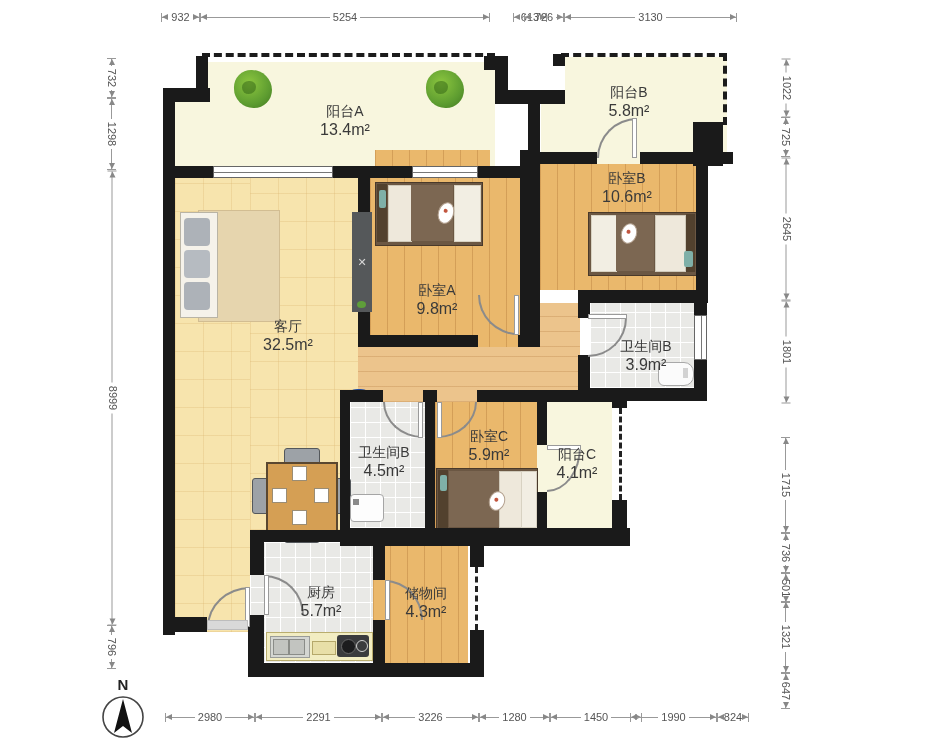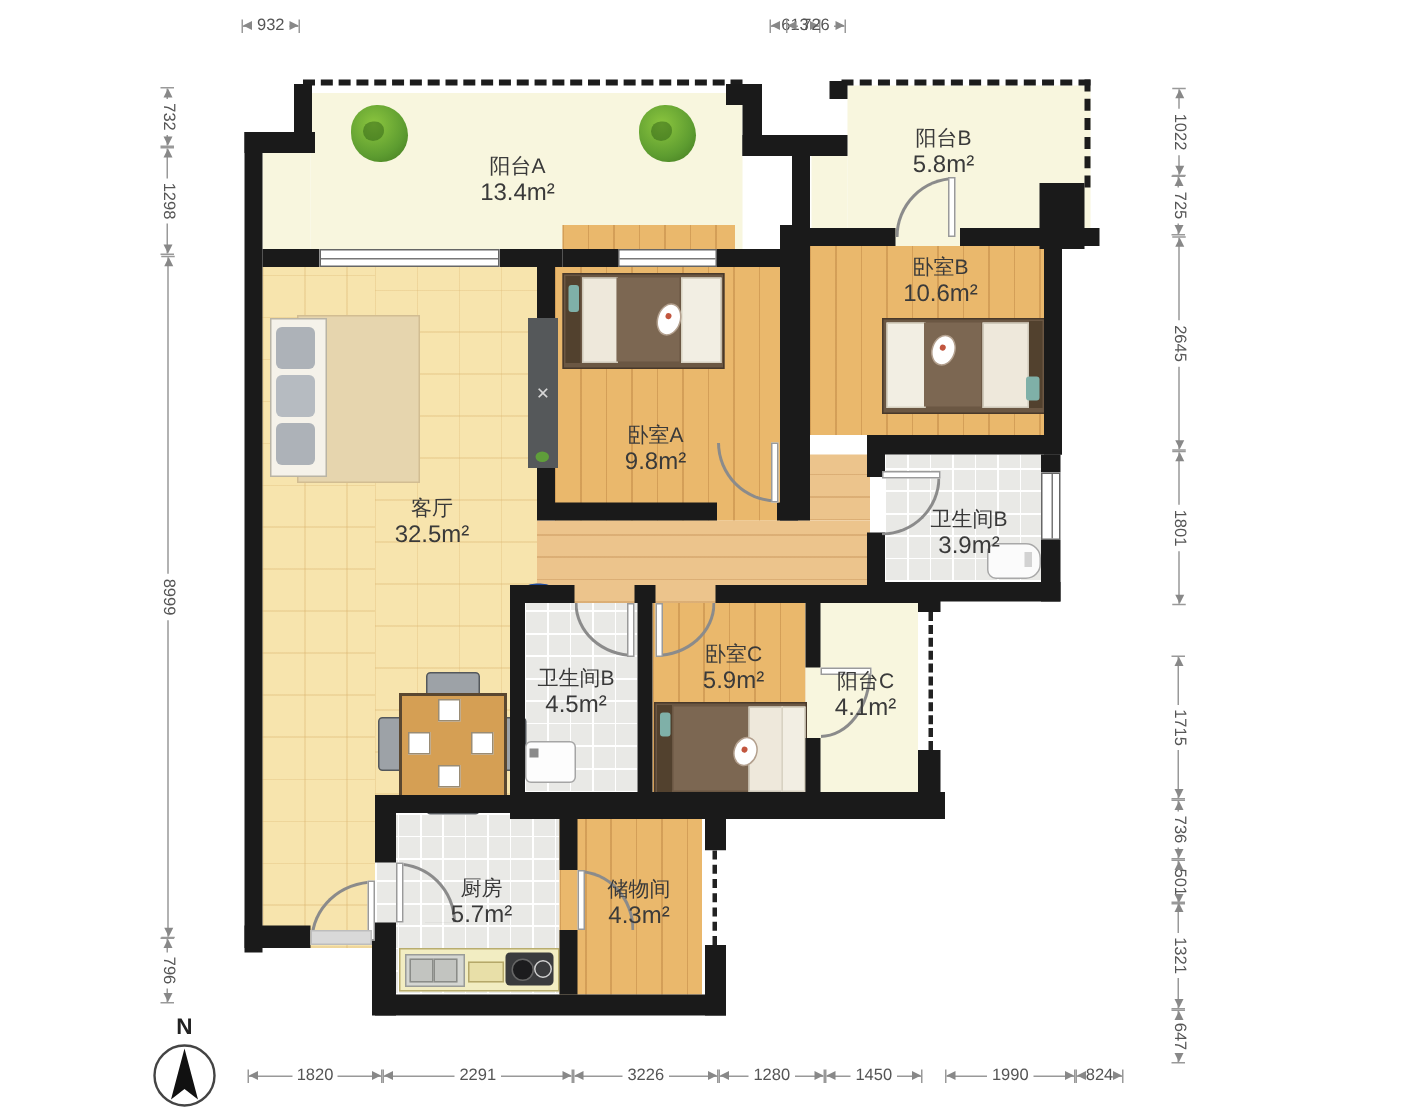--- a/index.html
+++ b/index.html
@@ -257,21 +257,21 @@
       <div class="area">5.8m²</div>
     </div>
   <div class="room-label" style="left:627px;top:188px">
     <div>卧室B</div>
       <div class="area">10.6m²</div>
     </div>
   <div class="room-label" style="left:437px;top:300px">
     <div>卧室A</div>
       <div class="area">9.8m²</div>
     </div>
-  <div class="room-label" style="left:288px;top:349px">
+  <div class="room-label" style="left:288px;top:336px">
     <div>客厅</div>
       <div class="area">32.5m²</div>
     </div>
   <div class="room-label" style="left:646px;top:356px">
     <div>卫生间B</div>
       <div class="area">3.9m²</div>
     </div>
   <div class="room-label" style="left:384px;top:462px">
     <div>卫生间B</div>
       <div class="area">4.5m²</div>
@@ -298,51 +298,61 @@
     <svg width="46" height="46" viewBox="0 0 46 46">
       <circle cx="23" cy="23" r="20" fill="none" stroke="#444" stroke-width="1.6"></circle>
       <polygon points="23,5 14,39 23,32 32,39" fill="#111"></polygon>
     </svg>
   </div>
 <div class="dim" style="left: 161px; top: 8px; width: 39px;">
       <span class="ln al"></span>
       <b>932</b>
       <span class="ln ar"></span>
     </div>
+    <div class="dim" style="left: 200px; top: 8px; width: 290px;">
+      <span class="ln al"></span>
+      <b>5254</b>
+      <span class="ln ar"></span>
+    </div>
     <div class="dim" style="left: 513px; top: 8px; width: 34px;">
       <span class="ln al"></span>
       <b>613</b>
       <span class="ln ar"></span>
     </div>
     <div class="dim" style="left: 524px; top: 8px; width: 40px;">
       <span class="ln al"></span>
       <b>726</b>
       <span class="ln ar"></span>
     </div>
+    <div class="dim" style="left: 564px; top: 8px; width: 173px;">
+      <span class="ln al"></span>
+      <b>3130</b>
+      <span class="ln ar"></span>
+    </div>
     <div class="dim" style="left: 165px; top: 708px; width: 90px;">
       <span class="ln al"></span>
-      <b>1820</b>
+      <b>2980</b>
       <span class="ln ar"></span>
     </div>
     <div class="dim" style="left: 255px; top: 708px; width: 127px; align-items: center;">
       <span class="ln al"></span>
       <b>2291</b>
       <span class="ln ar"></span>
     </div>
     <div class="dim" style="left: 382px; top: 708px; width: 97px;">
       <span class="ln al"></span>
       <b>3226</b>
       <span class="ln ar"></span>
     </div>
     <div class="dim" style="left: 479px; top: 708px; width: 71px;">
       <span class="ln al"></span>
       <b>1280</b>
       <span class="ln ar"></span>
     </div>
-    <div class="dim" style="left: 550px; top: 708px; width: 65px;">
+    <div class="dim" style="left: 550px; top: 708px; width: 92px;">
       <span class="ln al"></span>
       <b>1450</b>
       <span class="ln ar"></span>
     </div>
     <div class="dim" style="left: 630px; top: 708px; width: 87px;">
       <span class="ln al"></span>
       <b>1990</b>
       <span class="ln ar"></span>
     </div>
     <div class="dim" style="left: 717px; top: 708px; width: 32px;">

